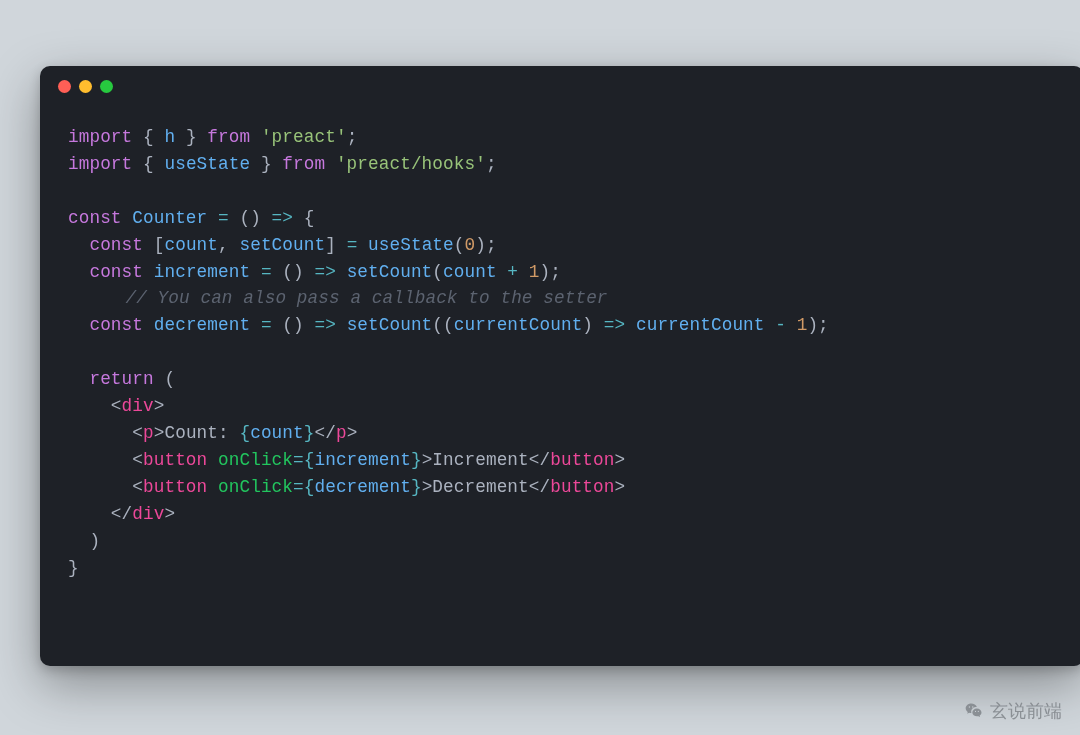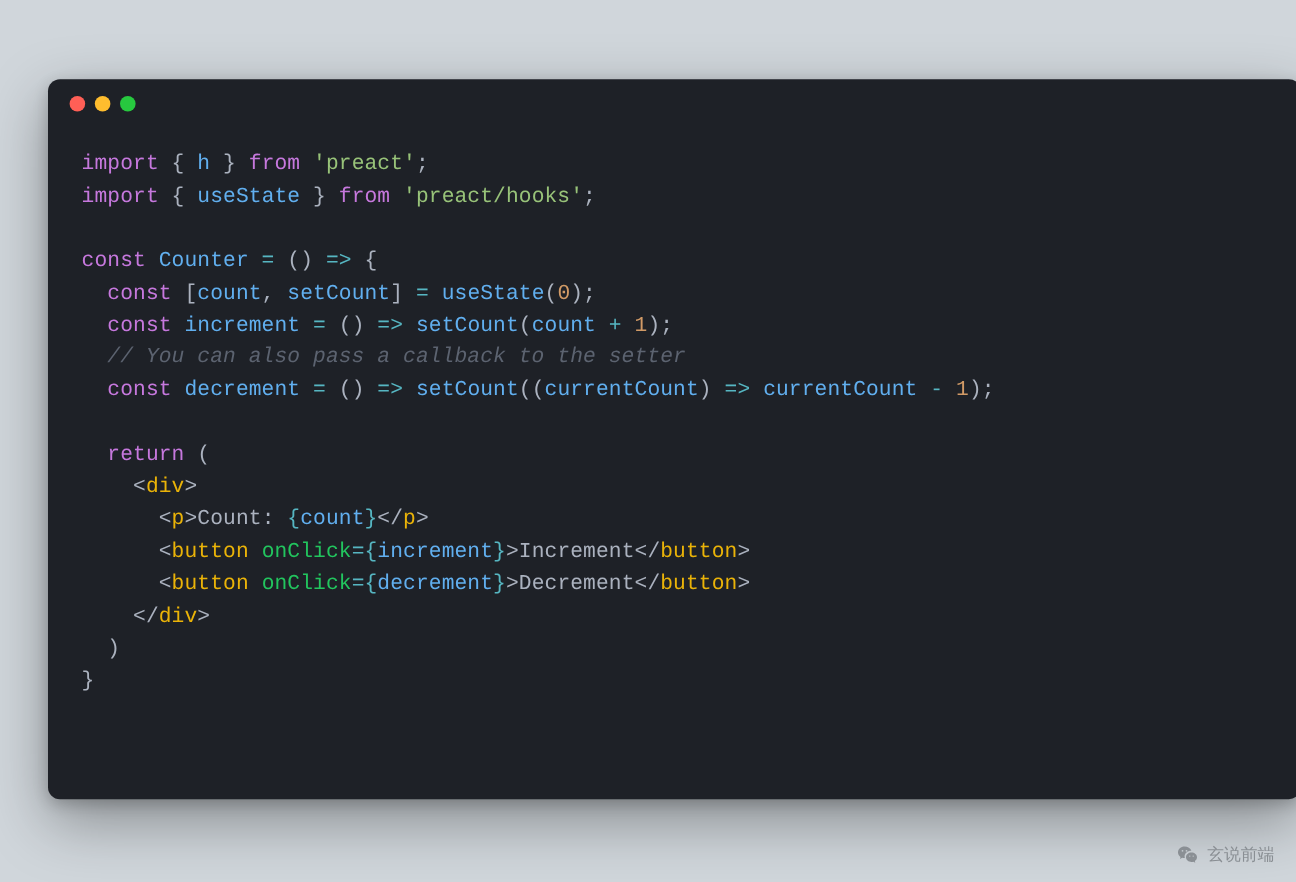--- a/index.html
+++ b/index.html
@@ -39,34 +39,34 @@
     line-height: 1.52;
     color: #d6dbe2;
     white-space: pre;
     letter-spacing: 0.1px;
   }
   .kw  { color: #c678dd; } 
   .fn  { color: #61afef; } 
   .str { color: #98c379; } 
   .num { color: #d19a66; } 
   .op  { color: #56b6c2; } 
-  .cmt { color: #5c6370; font-style: italic; }
+  .cmt { color: #5c6370; font-style: italic; margin-left: 36px; }
   .punc{ color: #abb2bf; }
-  .tag { color: #eab308; } 
+  .tag { color: #ec4899; } 
   .attr{ color: #22c55e; } 
   .plain { color: #abb2bf; }
   .watermark {
     position: absolute;
     right: 18px;
     bottom: 12px;
     display: flex;
     align-items: center;
     gap: 6px;
     font-family: -apple-system, BlinkMacSystemFont, "Segoe UI", sans-serif;
-    font-size: 14px;
+    font-size: 18px;
     color: #8a8f94;
   }
   .wm-icon {
     width: 20px; height: 20px;
     display:flex;align-items:center;justify-content:center;
   }
   .wm-icon svg { width:20px; height:20px; fill:#8a8f94; }
 </style>
 </head>
 <body>

